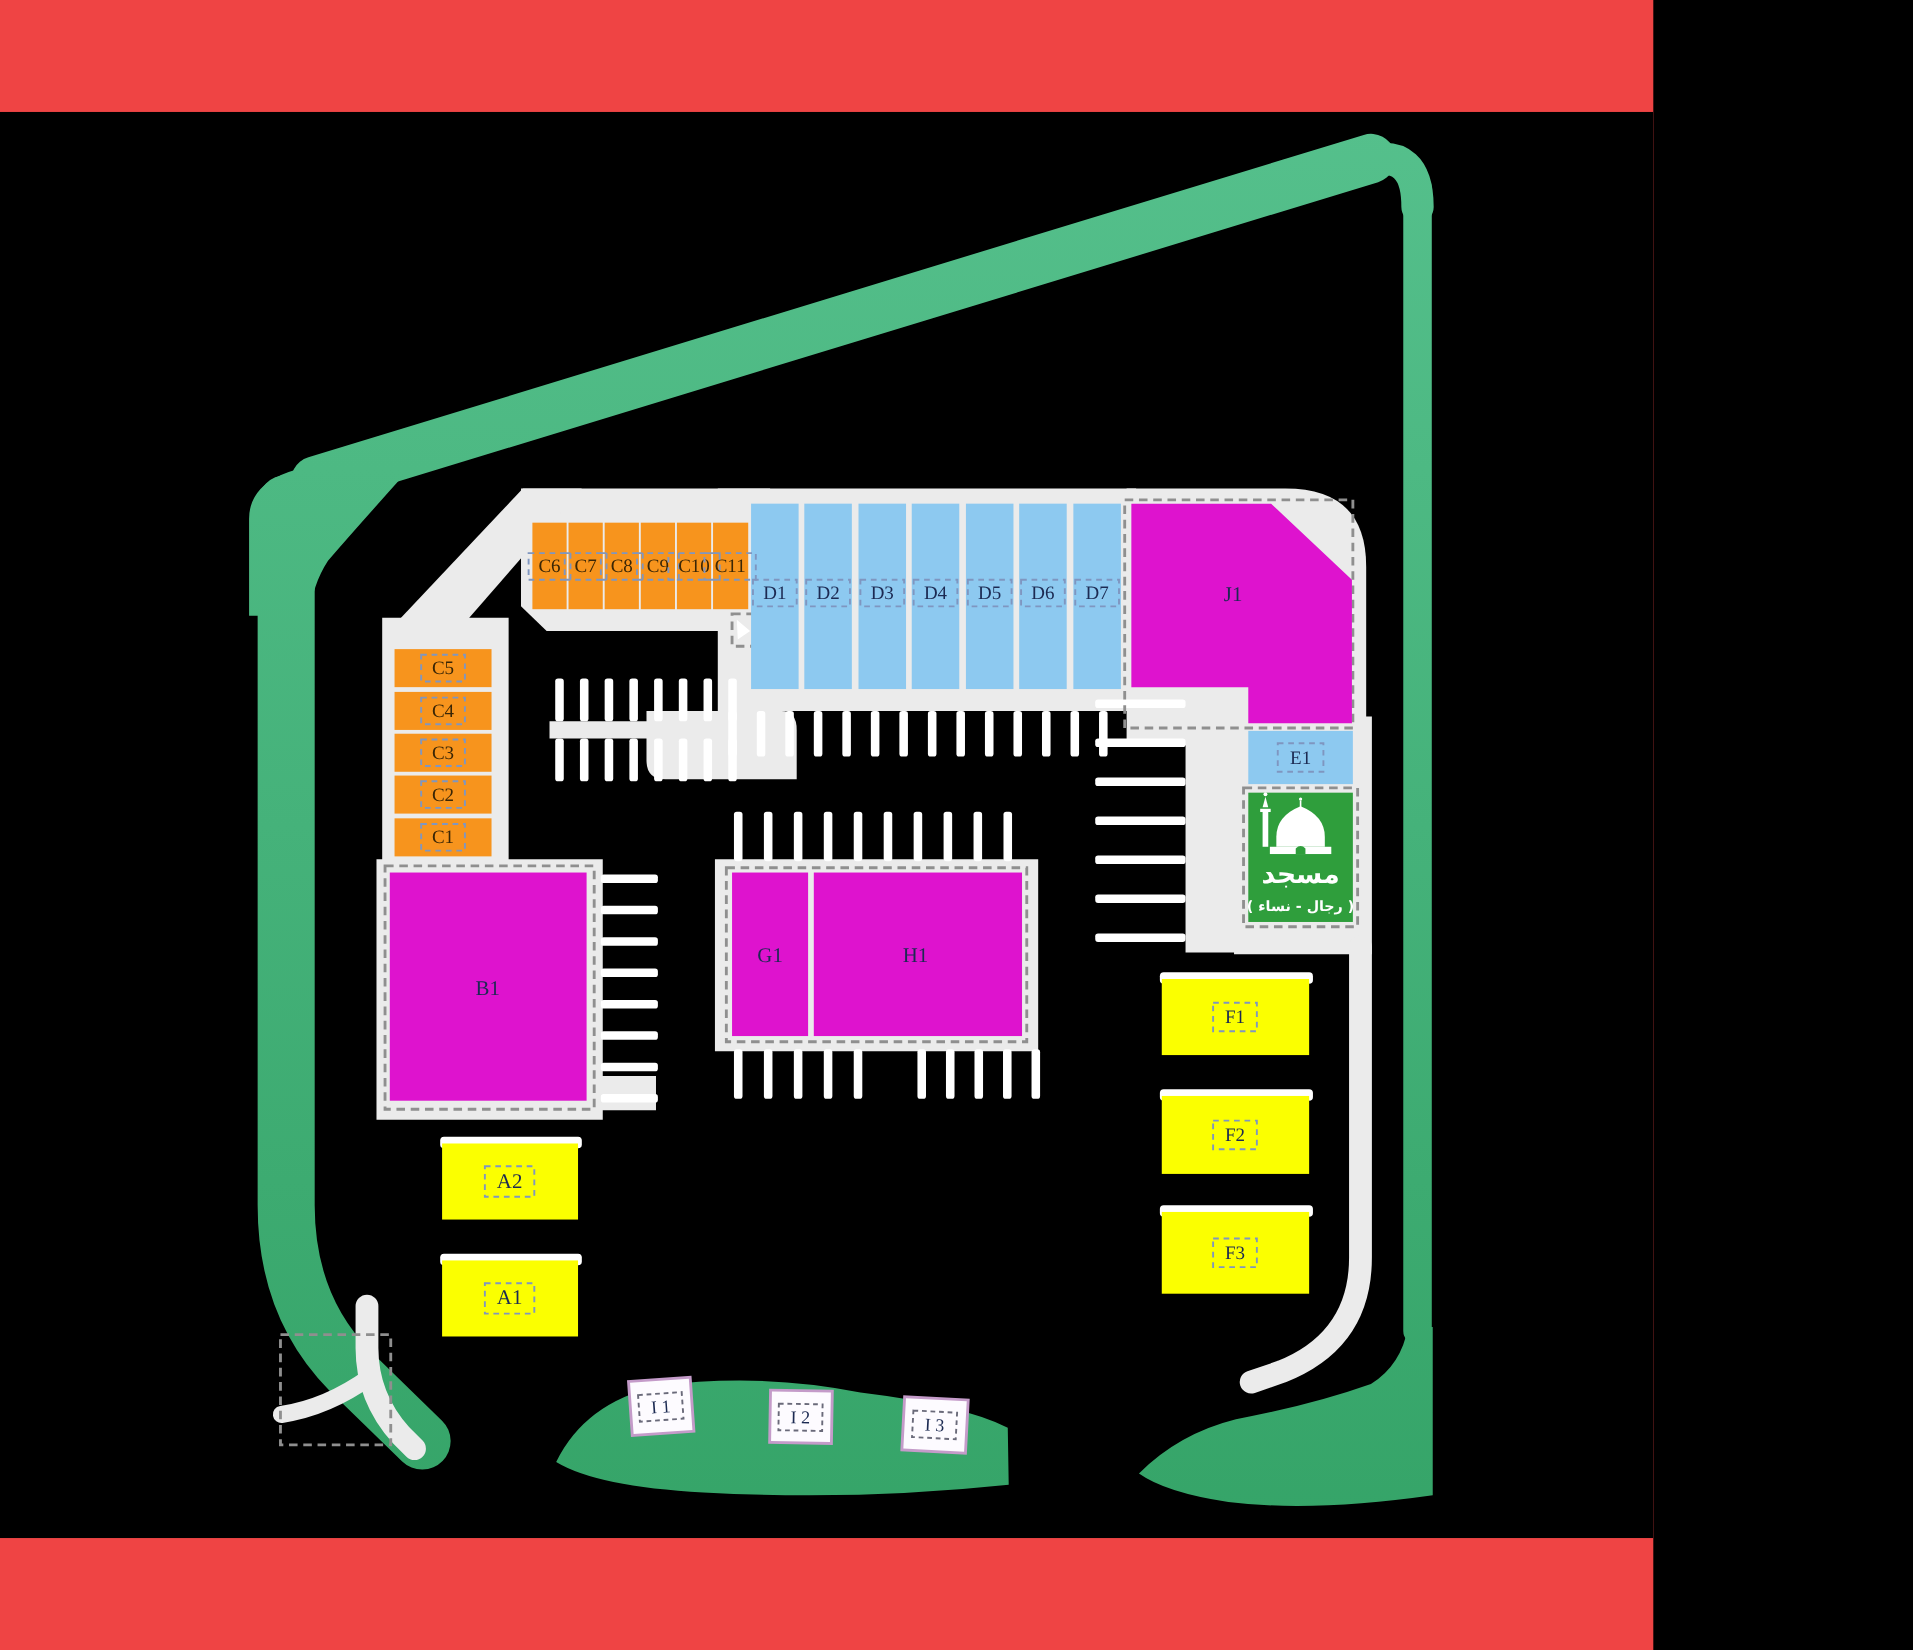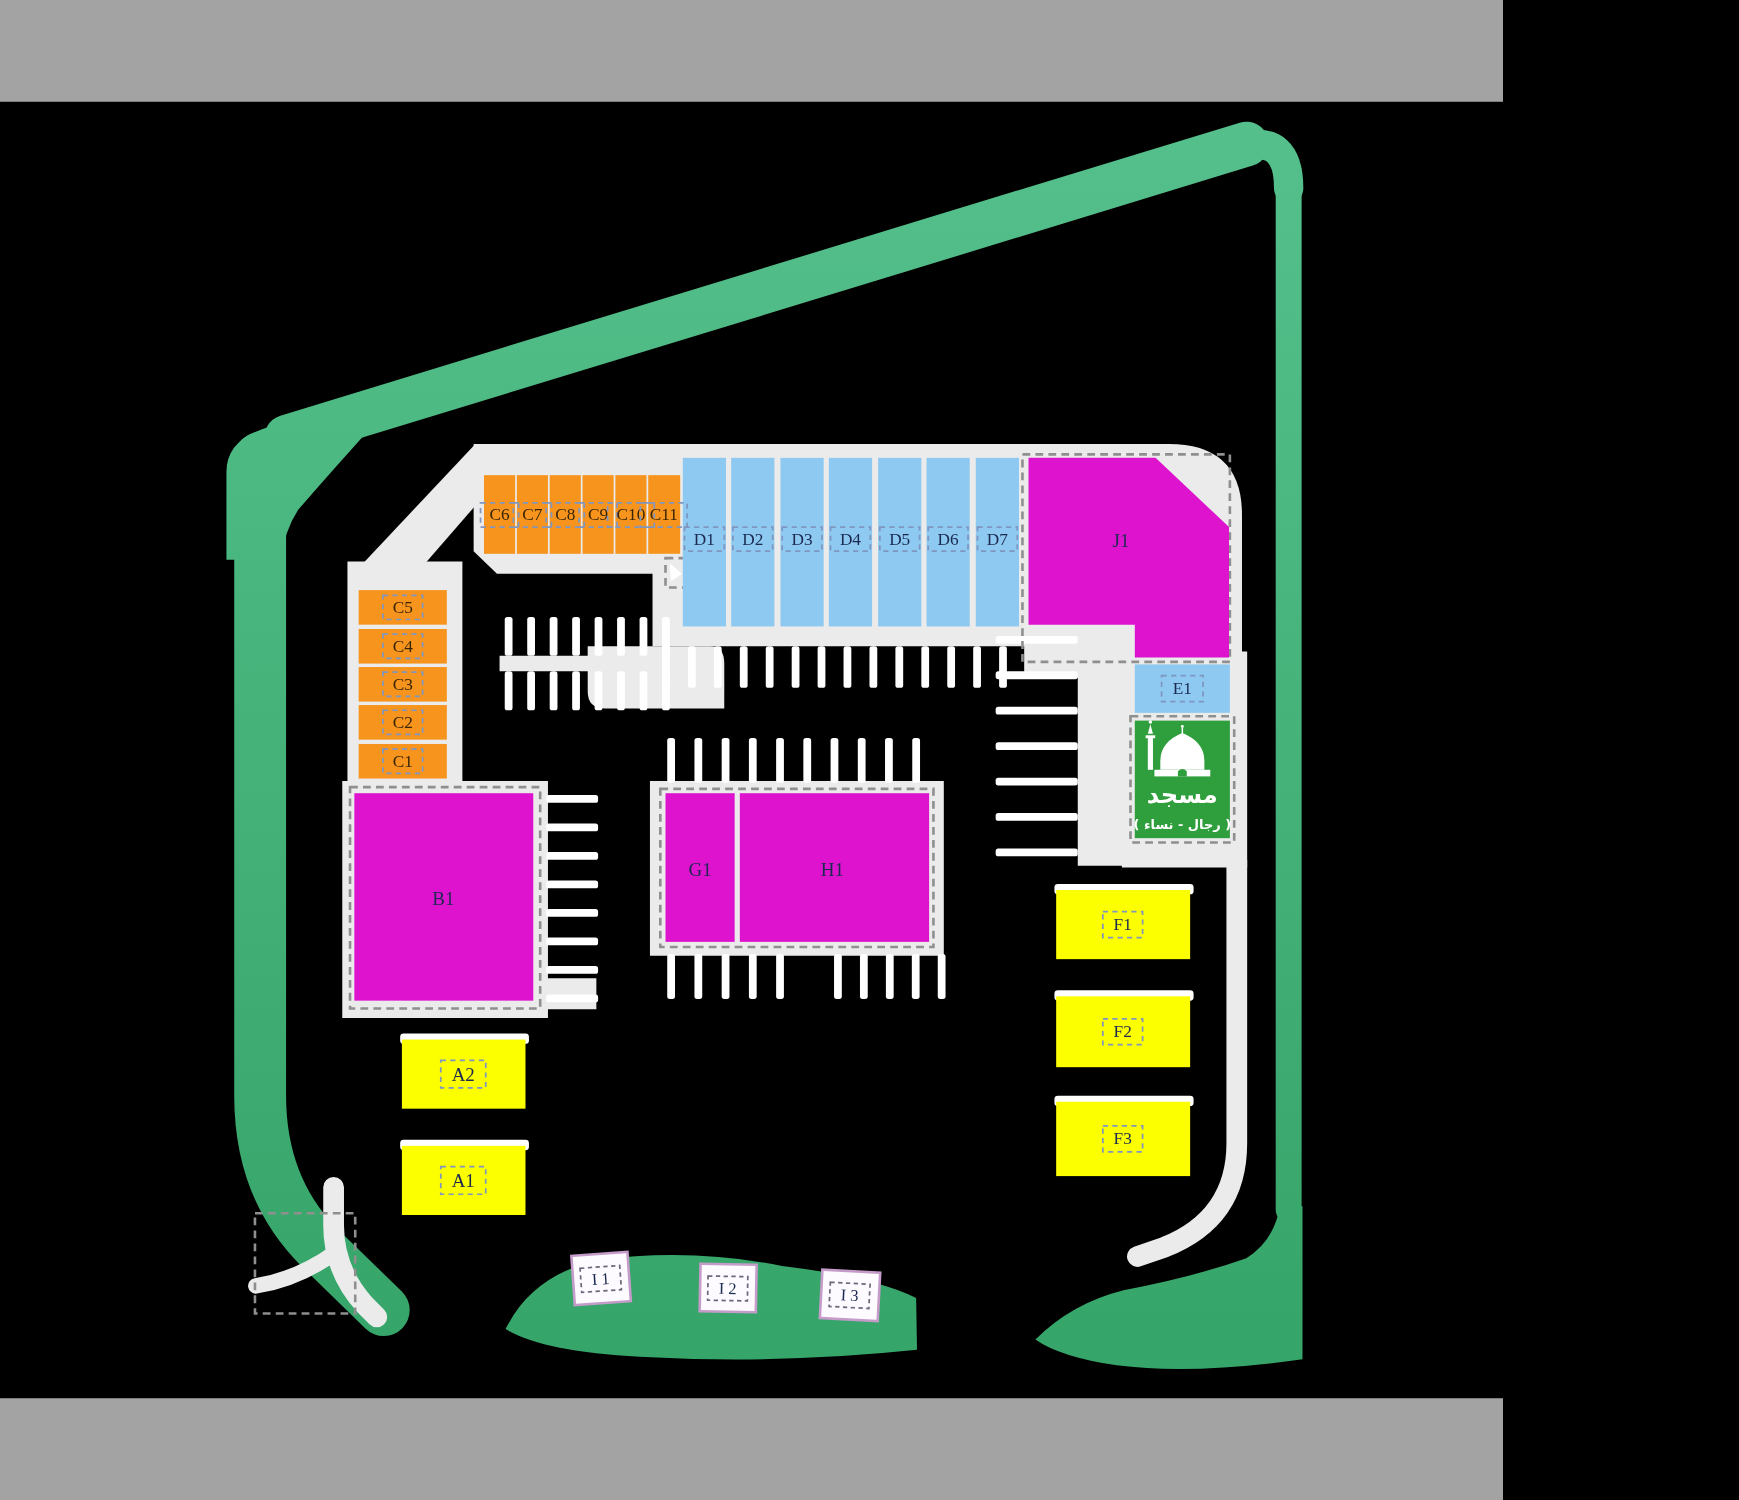--- a/index.html
+++ b/index.html
@@ -1,16 +1,16 @@
 <!DOCTYPE html>
 <html><head>
 <meta charset="utf-8">
 <style>
   html,body{margin:0;padding:0;background:#000;}
-  .stage{position:relative;width:1503px;height:1500px;background:#a3a3a3;overflow:hidden;}
+  .stage{position:relative;width:1503px;height:1500px;background:#ef4444;overflow:hidden;}
   svg{position:absolute;left:0;top:0;width:100%;height:100%;}
   .lbl{font-family:"Liberation Serif", serif;}
   .lbl-ar{font-family:"DejaVu Sans", sans-serif;font-weight:bold;}
 </style>
 </head>
 <body>
 
 <div class="stage">
   <svg id="plan-svg" viewBox="0 0 1739 1500" xmlns="http://www.w3.org/2000/svg">
       <defs>

